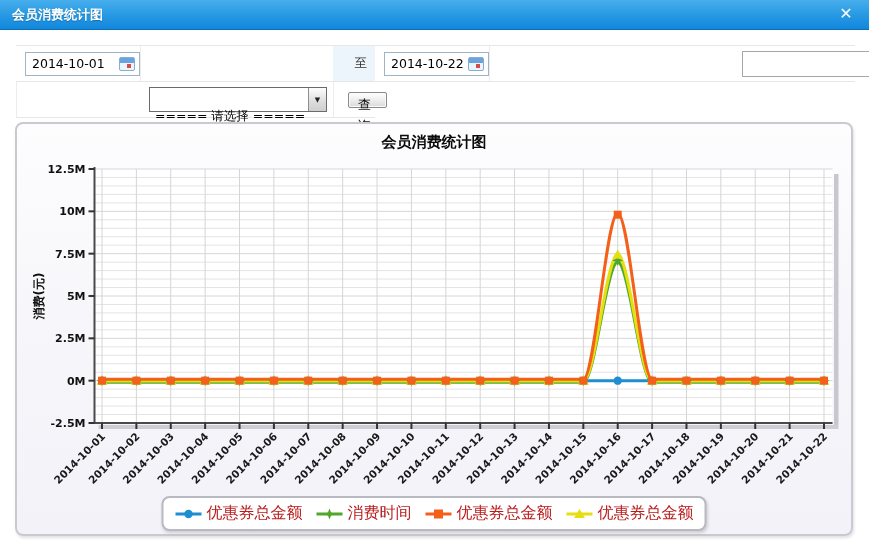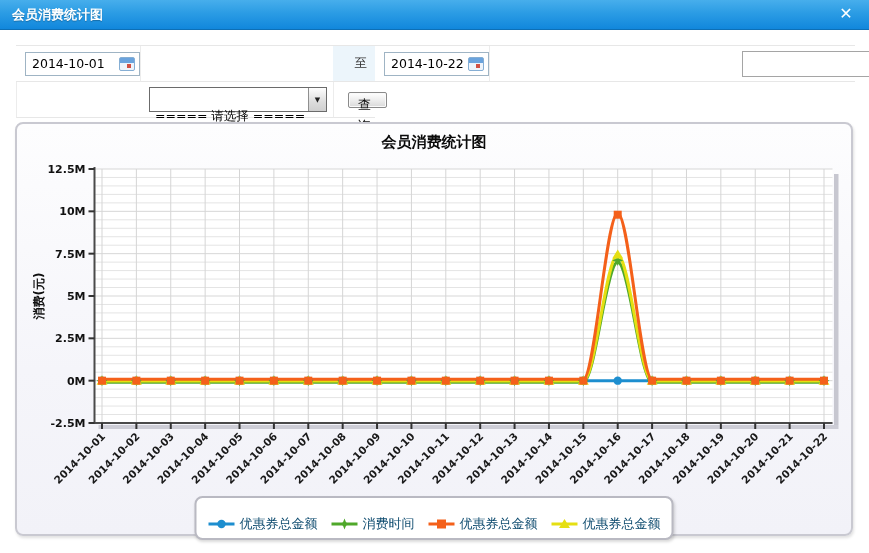--- a/index.html
+++ b/index.html
@@ -85,21 +85,21 @@
     position:absolute;top:9px;left:0;width:100%;text-align:center;
     font-size:15px;font-weight:bold;color:#0a0a0a;
   }
   #chart-svg{position:absolute;left:0;top:0;}
   .legend{
     position:absolute;top:372px;left:50%;transform:translateX(-50%);
     display:flex;align-items:center;gap:13px;
     background:#ffffff;border:2px solid #b9b9c2;border-radius:8px;
     padding:5px 11px;box-shadow:1px 2px 3px rgba(0,0,0,.15);white-space:nowrap;
   }
-  .legend-item{display:flex;align-items:center;gap:4px;font-size:13px;color:#0c4a6e;margin-top:12px;}
+  .legend-item{display:flex;align-items:center;gap:4px;font-size:16px;color:#b91c1c;}
 </style>
 </head>
 <body>
 
 <div class="titlebar">
   <div class="title">会员消费统计图</div>
   <div class="close-btn">✕</div>
 </div>
 
 <div class="qform">

